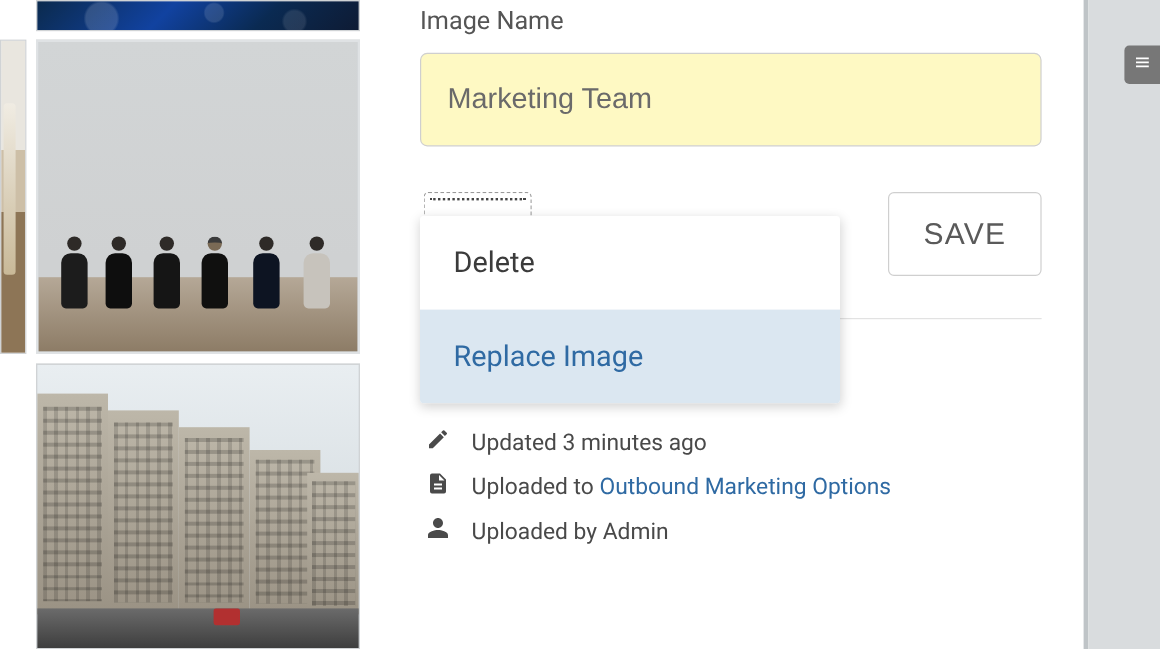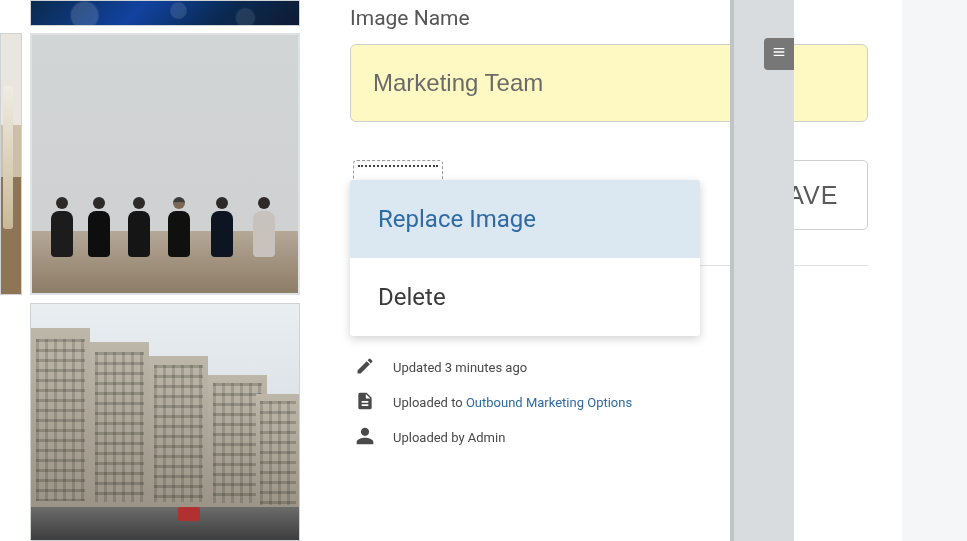--- a/index.html
+++ b/index.html
@@ -1,17 +1,17 @@
 <!DOCTYPE html>
 <html><head>
   <meta charset="utf-8">
   <style>
     * { box-sizing: border-box; margin: 0; padding: 0; }
     html, body { width: 967px; height: 541px; overflow: hidden; font-family: -apple-system, BlinkMacSystemFont, "Segoe UI", Roboto, Arial, sans-serif; background: #f5f6f7; }
-    .canvas { position: relative; width: 794px; height: 541px; background: #fff; }
+    .canvas { position: relative; width: 967px; height: 541px; background: #fff; }
     
     .right-strip { position: absolute; top: 0; right: 0; width: 60px; height: 100%; background: #d9dcde; }
     .right-icon-box { position: absolute; top: 38px; right: 0; width: 30px; height: 32px; background: #777; border-radius: 4px 0 0 4px; display:flex; align-items:center; justify-content:center; }
     .right-icon-box svg { fill:#fff; width:16px; height:16px; }
     
     .divider-right { position:absolute; top:0; right:60px; width:4px; height:100%; background:#bfc4c7; }
     
     .grid { position:absolute; top:0; left:0; width:314px; height:541px; }
     .thumb { position:absolute; background:#cfd4d7; border:1px solid #d0d3d5; overflow:hidden; }
     
@@ -60,21 +60,21 @@
     .save-btn { position:absolute; left:420px; top:160px; width:128px; height:70px; border:1px solid #cfcfcf; border-radius:5px; background:#fff; font-size:25px; color:#5a5a5a; letter-spacing:1px; cursor:pointer; }
     
     .trigger { position:absolute; left:33px; top:160px; width:90px; height:32px; border:1px dashed #9a9a9a; border-radius:4px; background:#fff; }
     .trigger:before{content:"";position:absolute;left:4px;right:4px;top:4px;bottom:22px;border-top:2px dotted #444;}
     
     .menu { position:absolute; left:30px; top:180px; width:350px; background:#fff; border-radius:3px; box-shadow:0 3px 10px rgba(0,0,0,0.18); overflow:hidden; }
     .menu-item { height:78px; display:flex; align-items:center; padding:0 28px; font-size:24px; color:#3b3b3b; cursor:pointer; }
     .menu-item.hover { background:#dbe7f1; color:#2f6aa3; }
     
     .meta { position:absolute; left:35px; top:356px; }
-    .meta-row { display:flex; align-items:center; gap:18px; font-size:13px; color:#494949; margin-bottom:12px; }
+    .meta-row { display:flex; align-items:center; gap:18px; font-size:19px; color:#494949; margin-bottom:12px; }
     .meta-row svg { width:20px; height:20px; fill:#4a4a4a; flex-shrink:0; }
     .meta-row a { color:#2f6aa3; text-decoration:none; }
     .hr { position:absolute; left:30px; top:265px; width:518px; height:1px; background:#e2e2e2; }
   </style>
 </head>
 <body>
 <div class="canvas">
 
   <div class="grid">
     <div class="thumb t0"></div>
@@ -122,22 +122,22 @@
   <div class="panel">
     <div class="label">Image Name</div>
     <input class="input" type="text" value="Marketing Team" style="">
 
     <div class="trigger"></div>
     <button class="save-btn">SAVE</button>
 
     <div class="hr"></div>
 
     <div class="menu">
+      <div class="menu-item">Delete</div>
       <div class="menu-item hover">Replace Image</div>
-      <div class="menu-item">Delete</div>
     </div>
 
     <div class="meta">
       <div class="meta-row">
         <span>
           <svg viewBox="0 0 24 24">
               <path d="M3 17.25V21h3.75L17.81 9.94l-3.75-3.75L3 17.25zM20.71 7.04a1 1 0 0 0 0-1.41l-2.34-2.34a1 1 0 0 0-1.41 0l-1.83 1.83 3.75 3.75 1.83-1.83z"></path>
             </svg>
         </span>
         <span>Updated 3 minutes ago</span>

